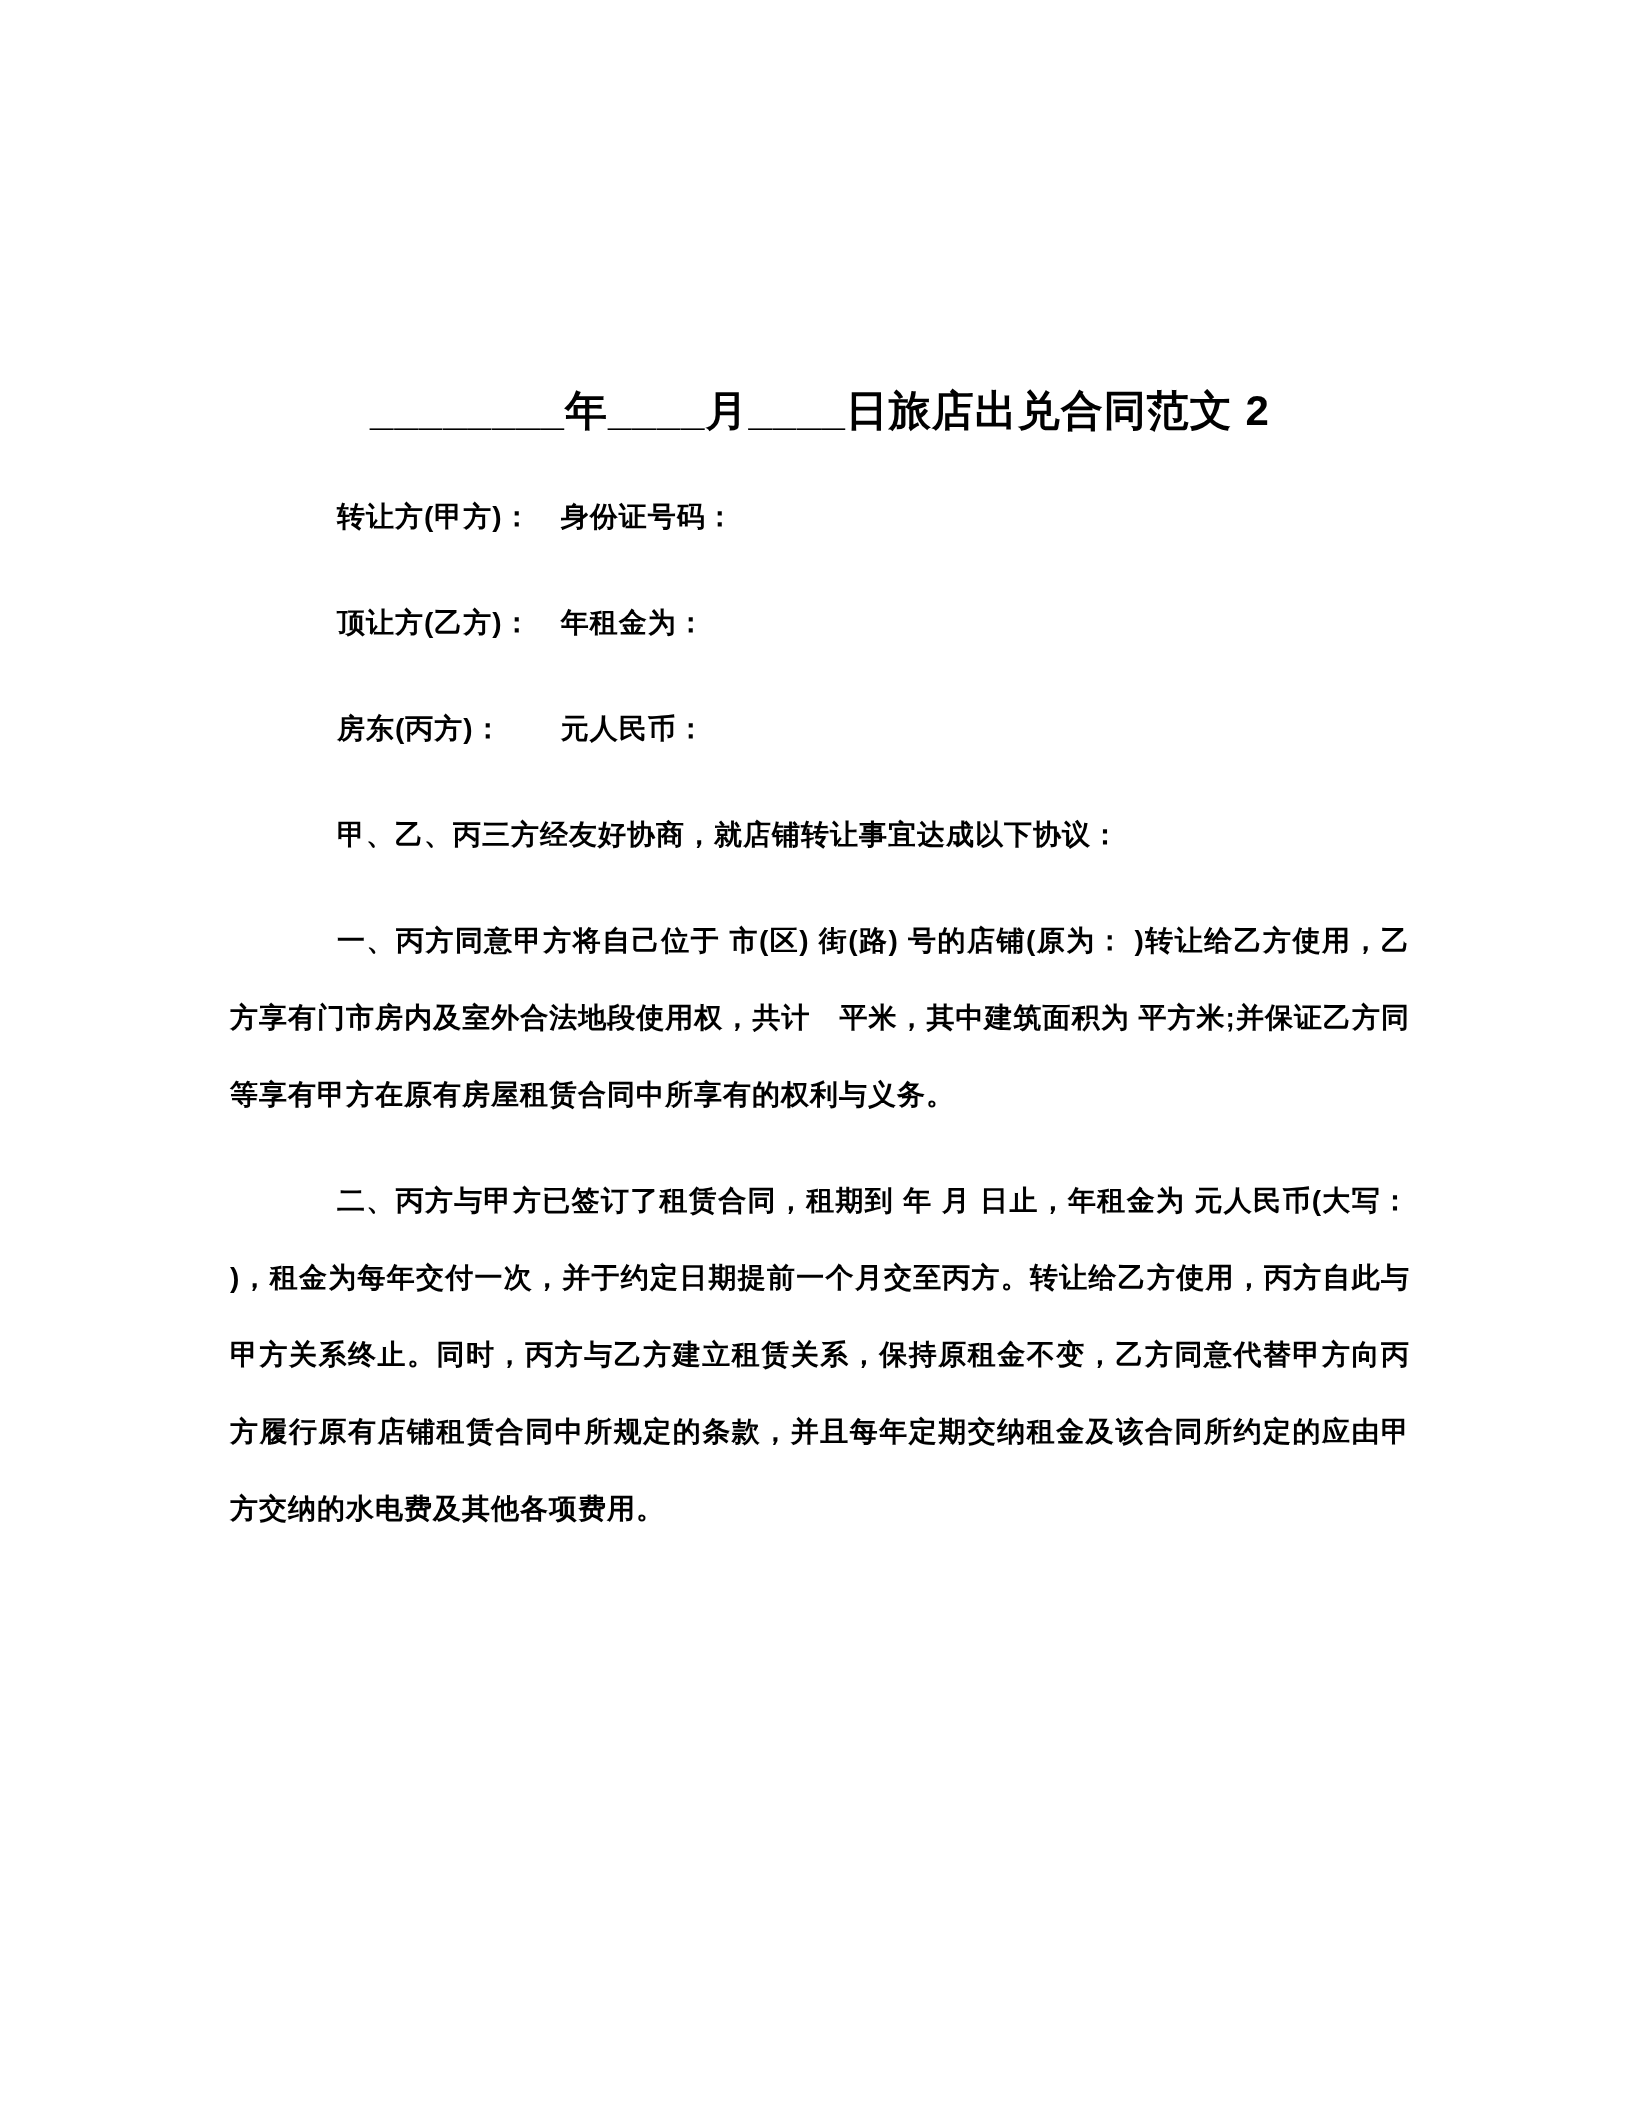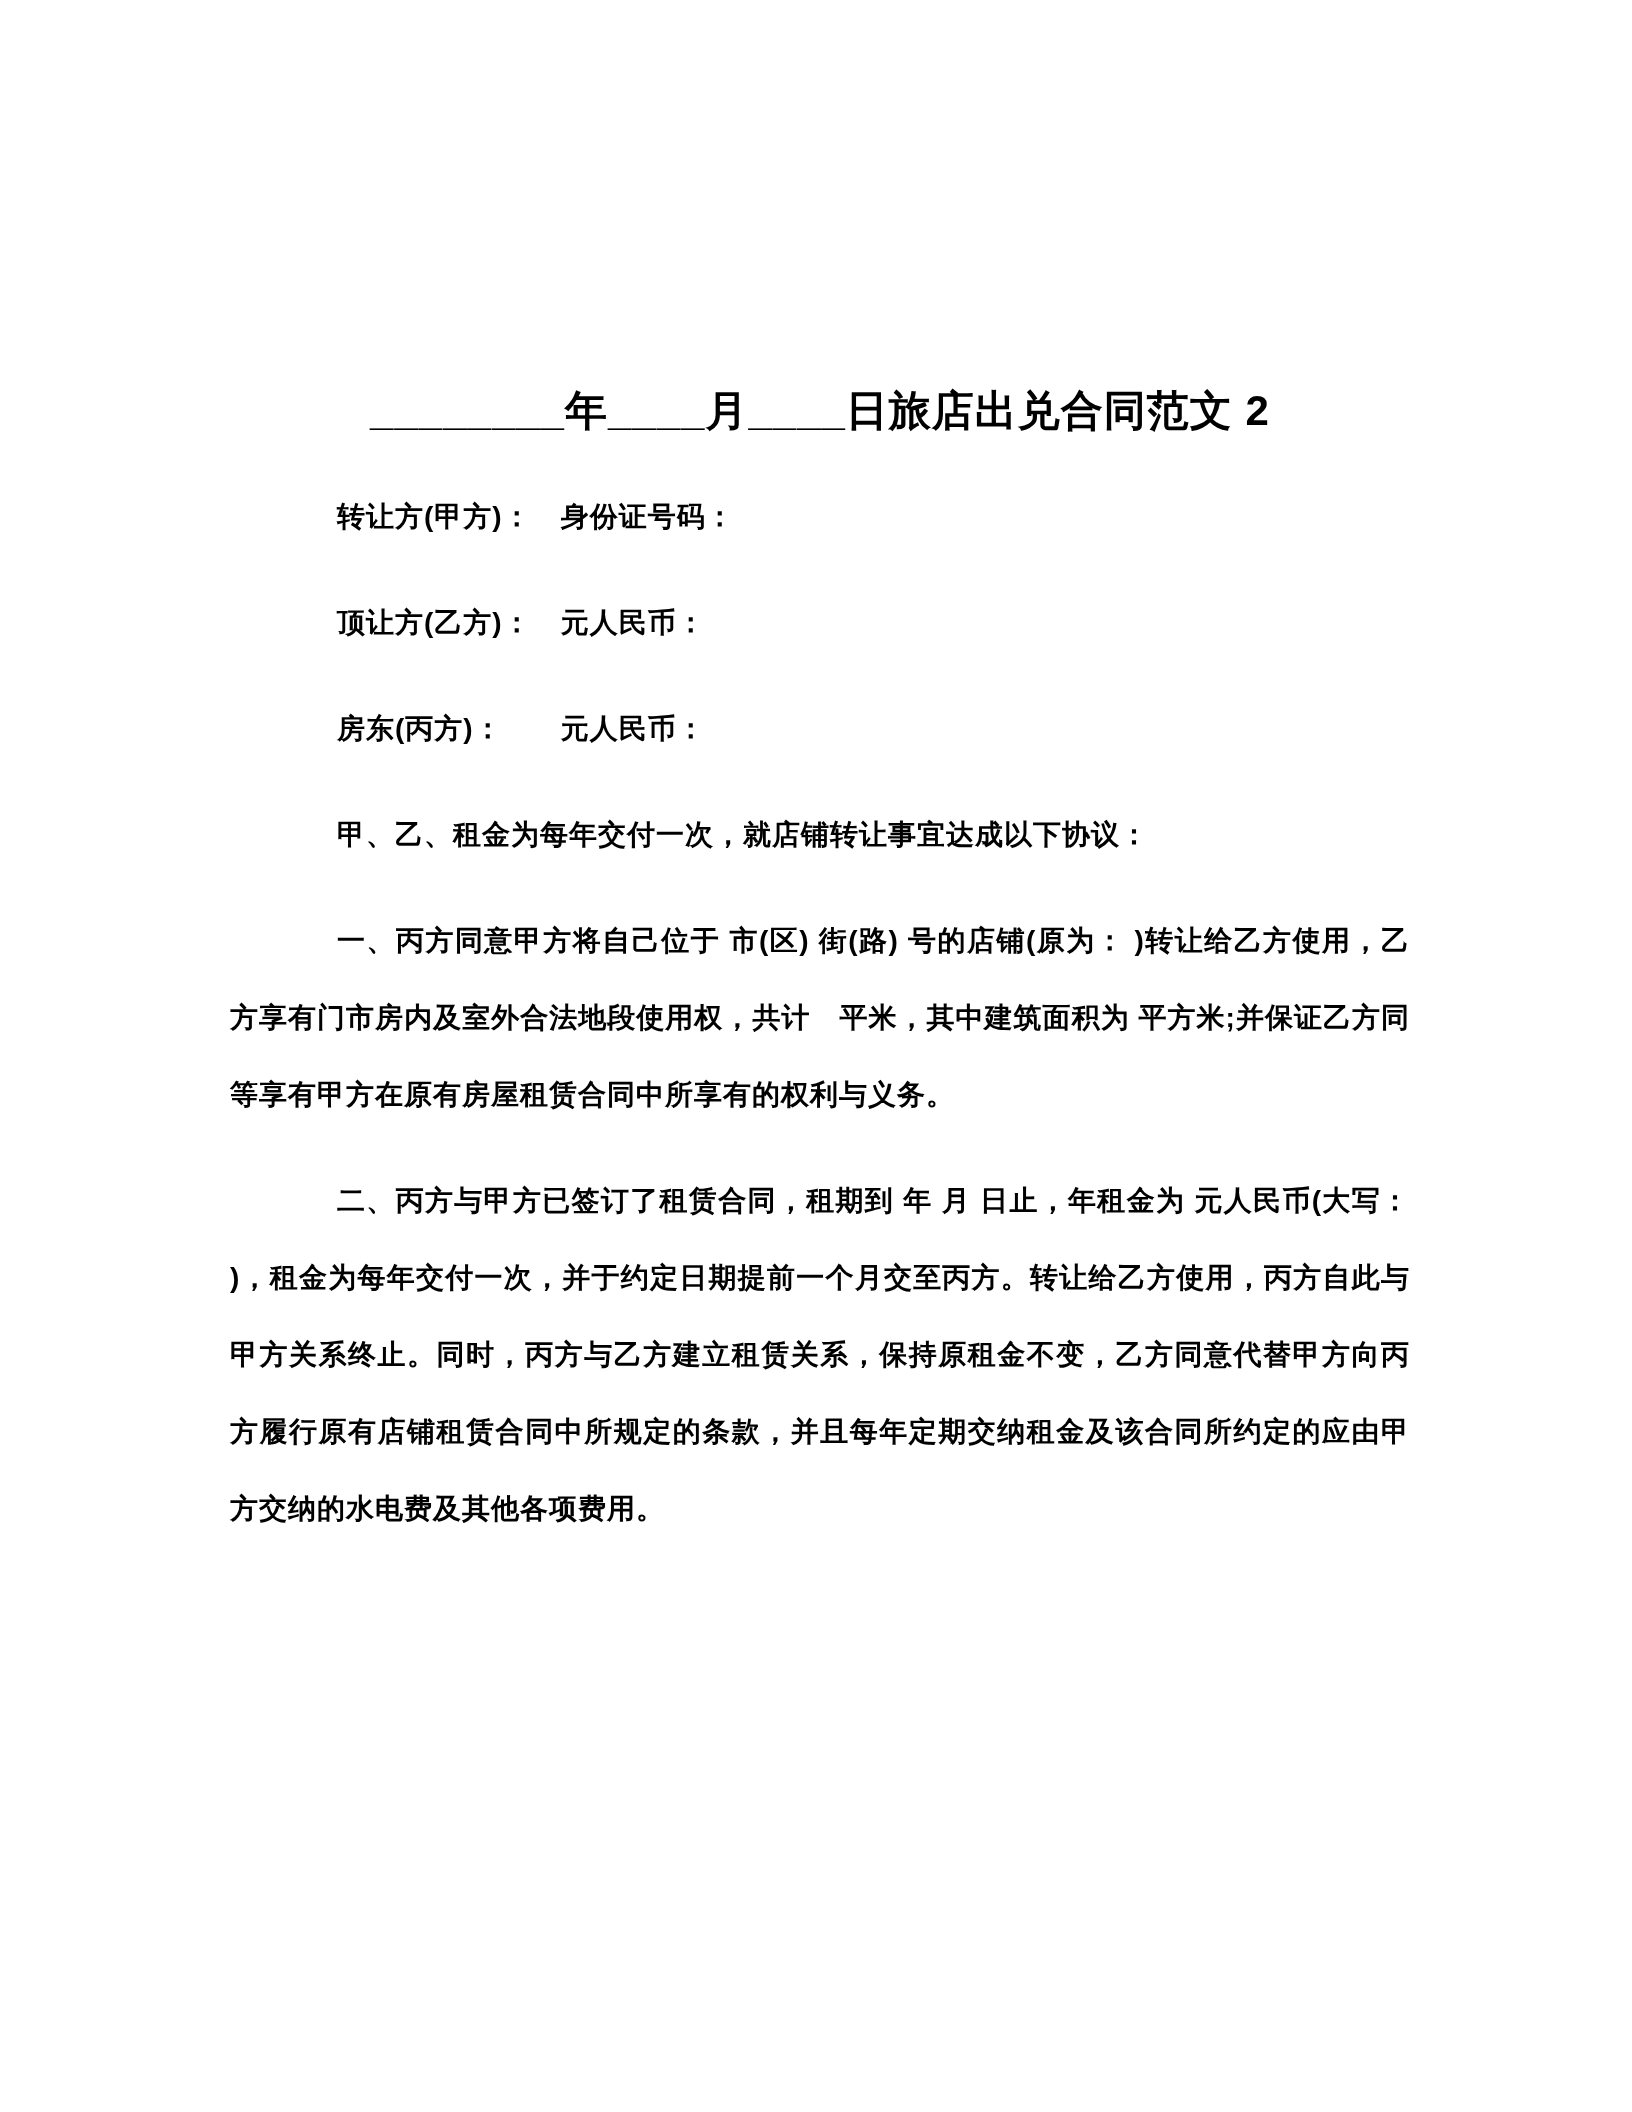--- a/index.html
+++ b/index.html
@@ -47,23 +47,23 @@
 </style>
 </head>
 <body>
 
 <div class="page">
   <div class="content">
     <div class="doc-title">________年____月____日旅店出兑合同范文 2</div>
 
     <p class="doc-para">转让方(甲方)：　身份证号码：</p>
 
-    <p class="doc-para">顶让方(乙方)：　元人民币：</p>
+    <p class="doc-para">顶让方(乙方)：　年租金为：</p>
 
     <p class="doc-para">房东(丙方)：　　元人民币：</p>
 
-    <p class="doc-para">甲、乙、租金为每年交付一次，就店铺转让事宜达成以下协议：</p>
+    <p class="doc-para">甲、乙、丙三方经友好协商，就店铺转让事宜达成以下协议：</p>
 
     <p class="doc-para">一、丙方同意甲方将自己位于 市(区) 街(路) 号的店铺(原为： )转让给乙方使用，乙方享有门市房内及室外合法地段使用权，共计　平米，其中建筑面积为 平方米;并保证乙方同等享有甲方在原有房屋租赁合同中所享有的权利与义务。</p>
 
     <p class="doc-para">二、丙方与甲方已签订了租赁合同，租期到 年 月 日止，年租金为 元人民币(大写： )，租金为每年交付一次，并于约定日期提前一个月交至丙方。转让给乙方使用，丙方自此与甲方关系终止。同时，丙方与乙方建立租赁关系，保持原租金不变，乙方同意代替甲方向丙方履行原有店铺租赁合同中所规定的条款，并且每年定期交纳租金及该合同所约定的应由甲方交纳的水电费及其他各项费用。</p>
   </div>
 </div>
 
 </body></html>

